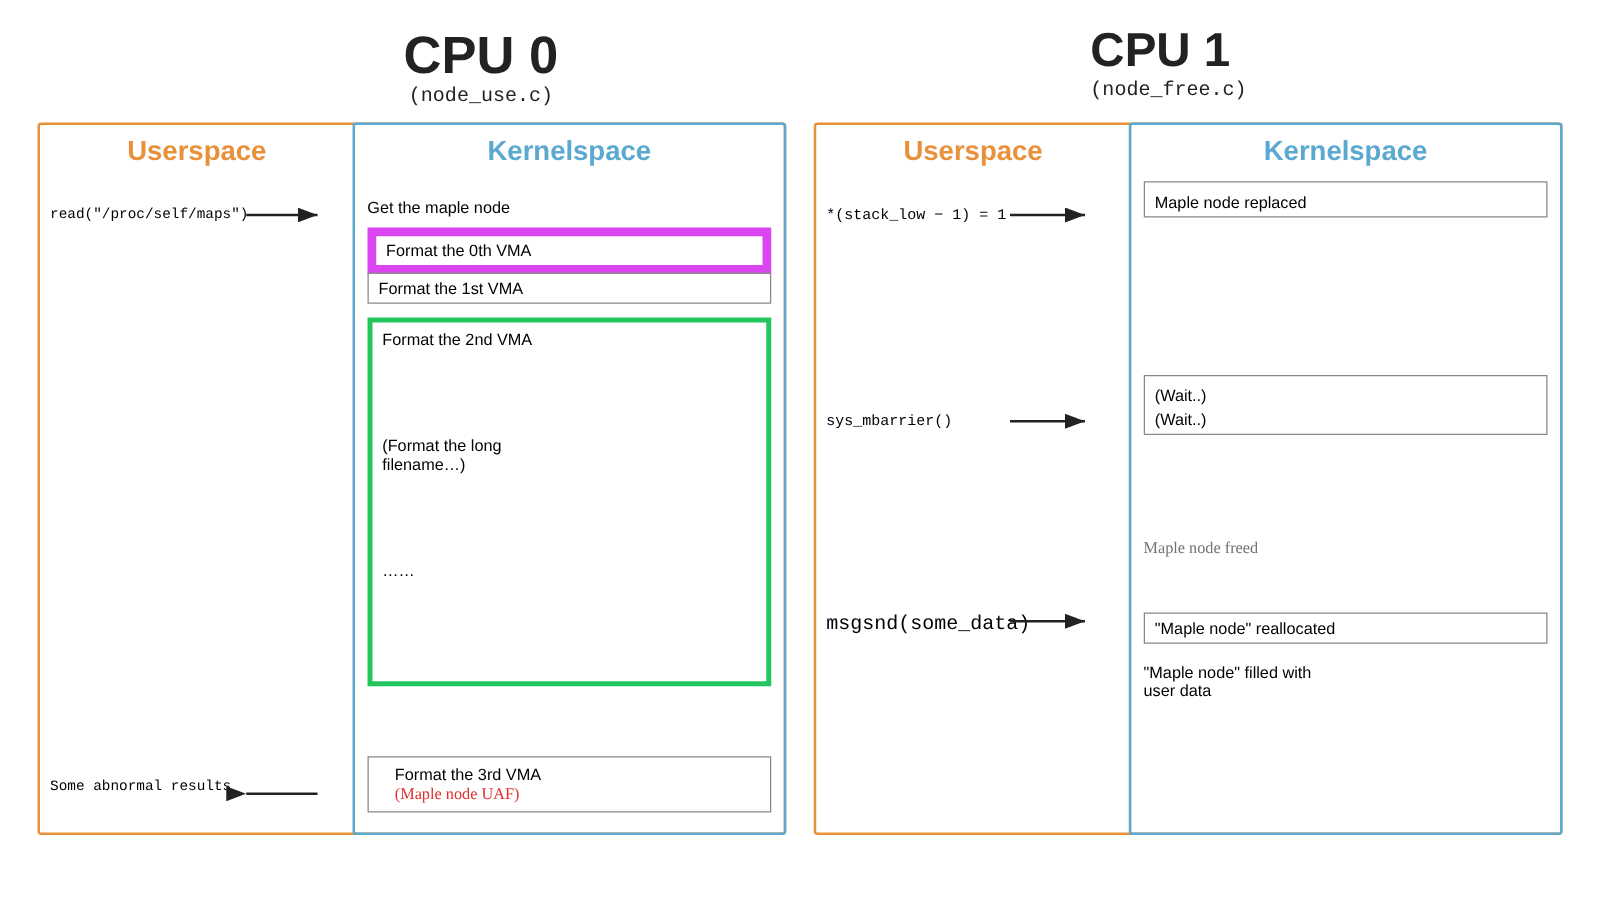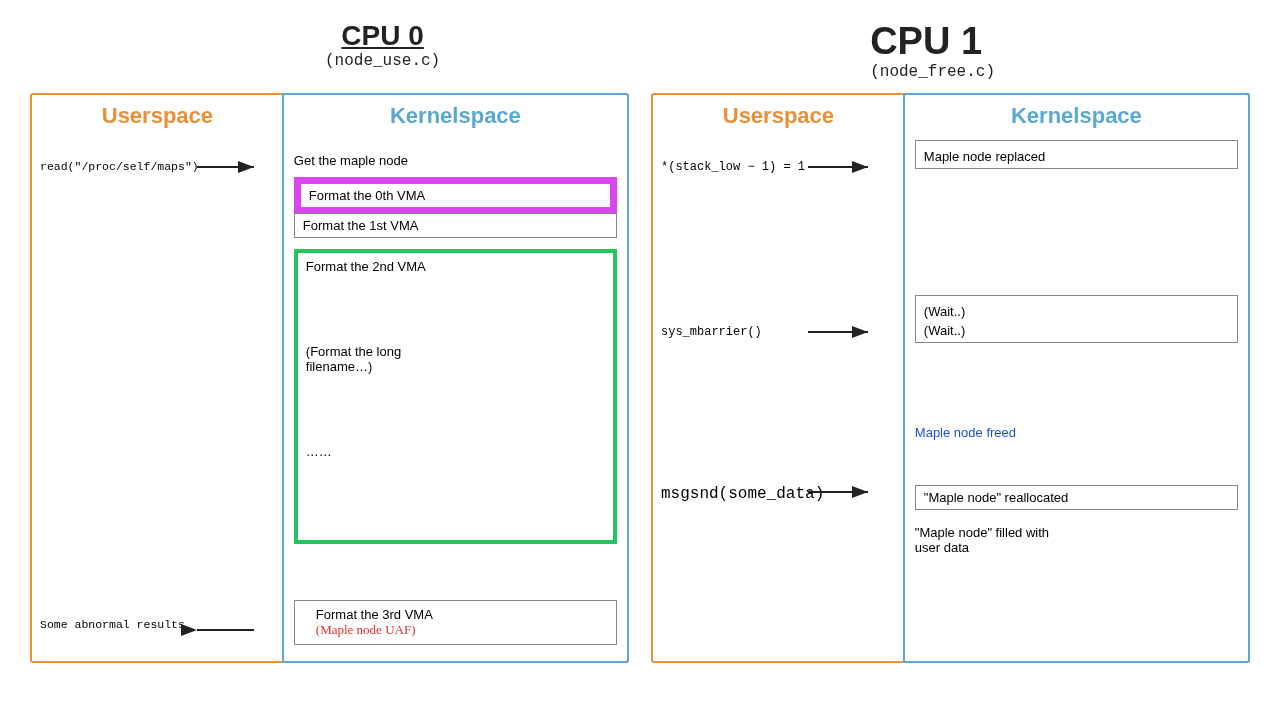--- a/index.html
+++ b/index.html
@@ -20,21 +20,21 @@
     }
 
   </style>
 </head>
 <body>
 
 <div class="page">
 
   <div style="display:flex; justify-content: space-around; margin-bottom: 12px;">
     <div style="text-align:center; margin-left: 80px;">
-      <div style="font-size:28px; font-weight:bold; color:#222;text-decoration:underline;">CPU 0</div>
+      <div style="font-size:42px; font-weight:bold; color:#222;">CPU 0</div>
       <div style="font-family:'Courier New',monospace; font-size:16px; color:#222;">(node_use.c)</div>
     </div>
     <div style="text-align:left; margin-right: 40px;">
       <div style="font-size:38px; font-weight:bold; color:#222;">CPU 1</div>
       <div style="font-family:'Courier New',monospace; font-size:16px; color:#222;">(node_free.c)</div>
     </div>
   </div>
 
   <div style="display:flex; gap:22px; height:570px; position:relative;">
 
@@ -108,21 +108,21 @@
 
         <div style="position:absolute; top:45px; left:10px; right:10px; border:1px solid #888; padding:4px 8px; font-size:13px;">
           <div style="margin-top:4px;">Maple node replaced</div>
         </div>
 
         <div style="position:absolute; top:200px; left:10px; right:10px; border:1px solid #888; padding:4px 8px; font-size:13px;">
           <div style="margin-top:4px;">(Wait..)</div>
           <div style="margin-top:4px;">(Wait..)</div>
         </div>
 
-        <div style="position:absolute; top:330px; left:10px; color:#1d4ed8; font-family:Liberation Sans, sans-serif; font-size:13px;">Maple node freed</div>
+        <div style="position:absolute; top:330px; left:10px; color:#737373; font-family:Liberation Serif, serif; font-size:13px;">Maple node freed</div>
 
         <div style="position:absolute; top:390px; left:10px; right:10px; border:1px solid #888; padding:4px 8px; font-size:13px;">
           <div>"Maple node" reallocated</div>
         </div>
 
         <div style="position:absolute; top:430px; left:10px; right:10px; font-size:13px;">
           <div>"Maple node" filled with</div>
           <div>user data</div>
         </div>
       </div>

